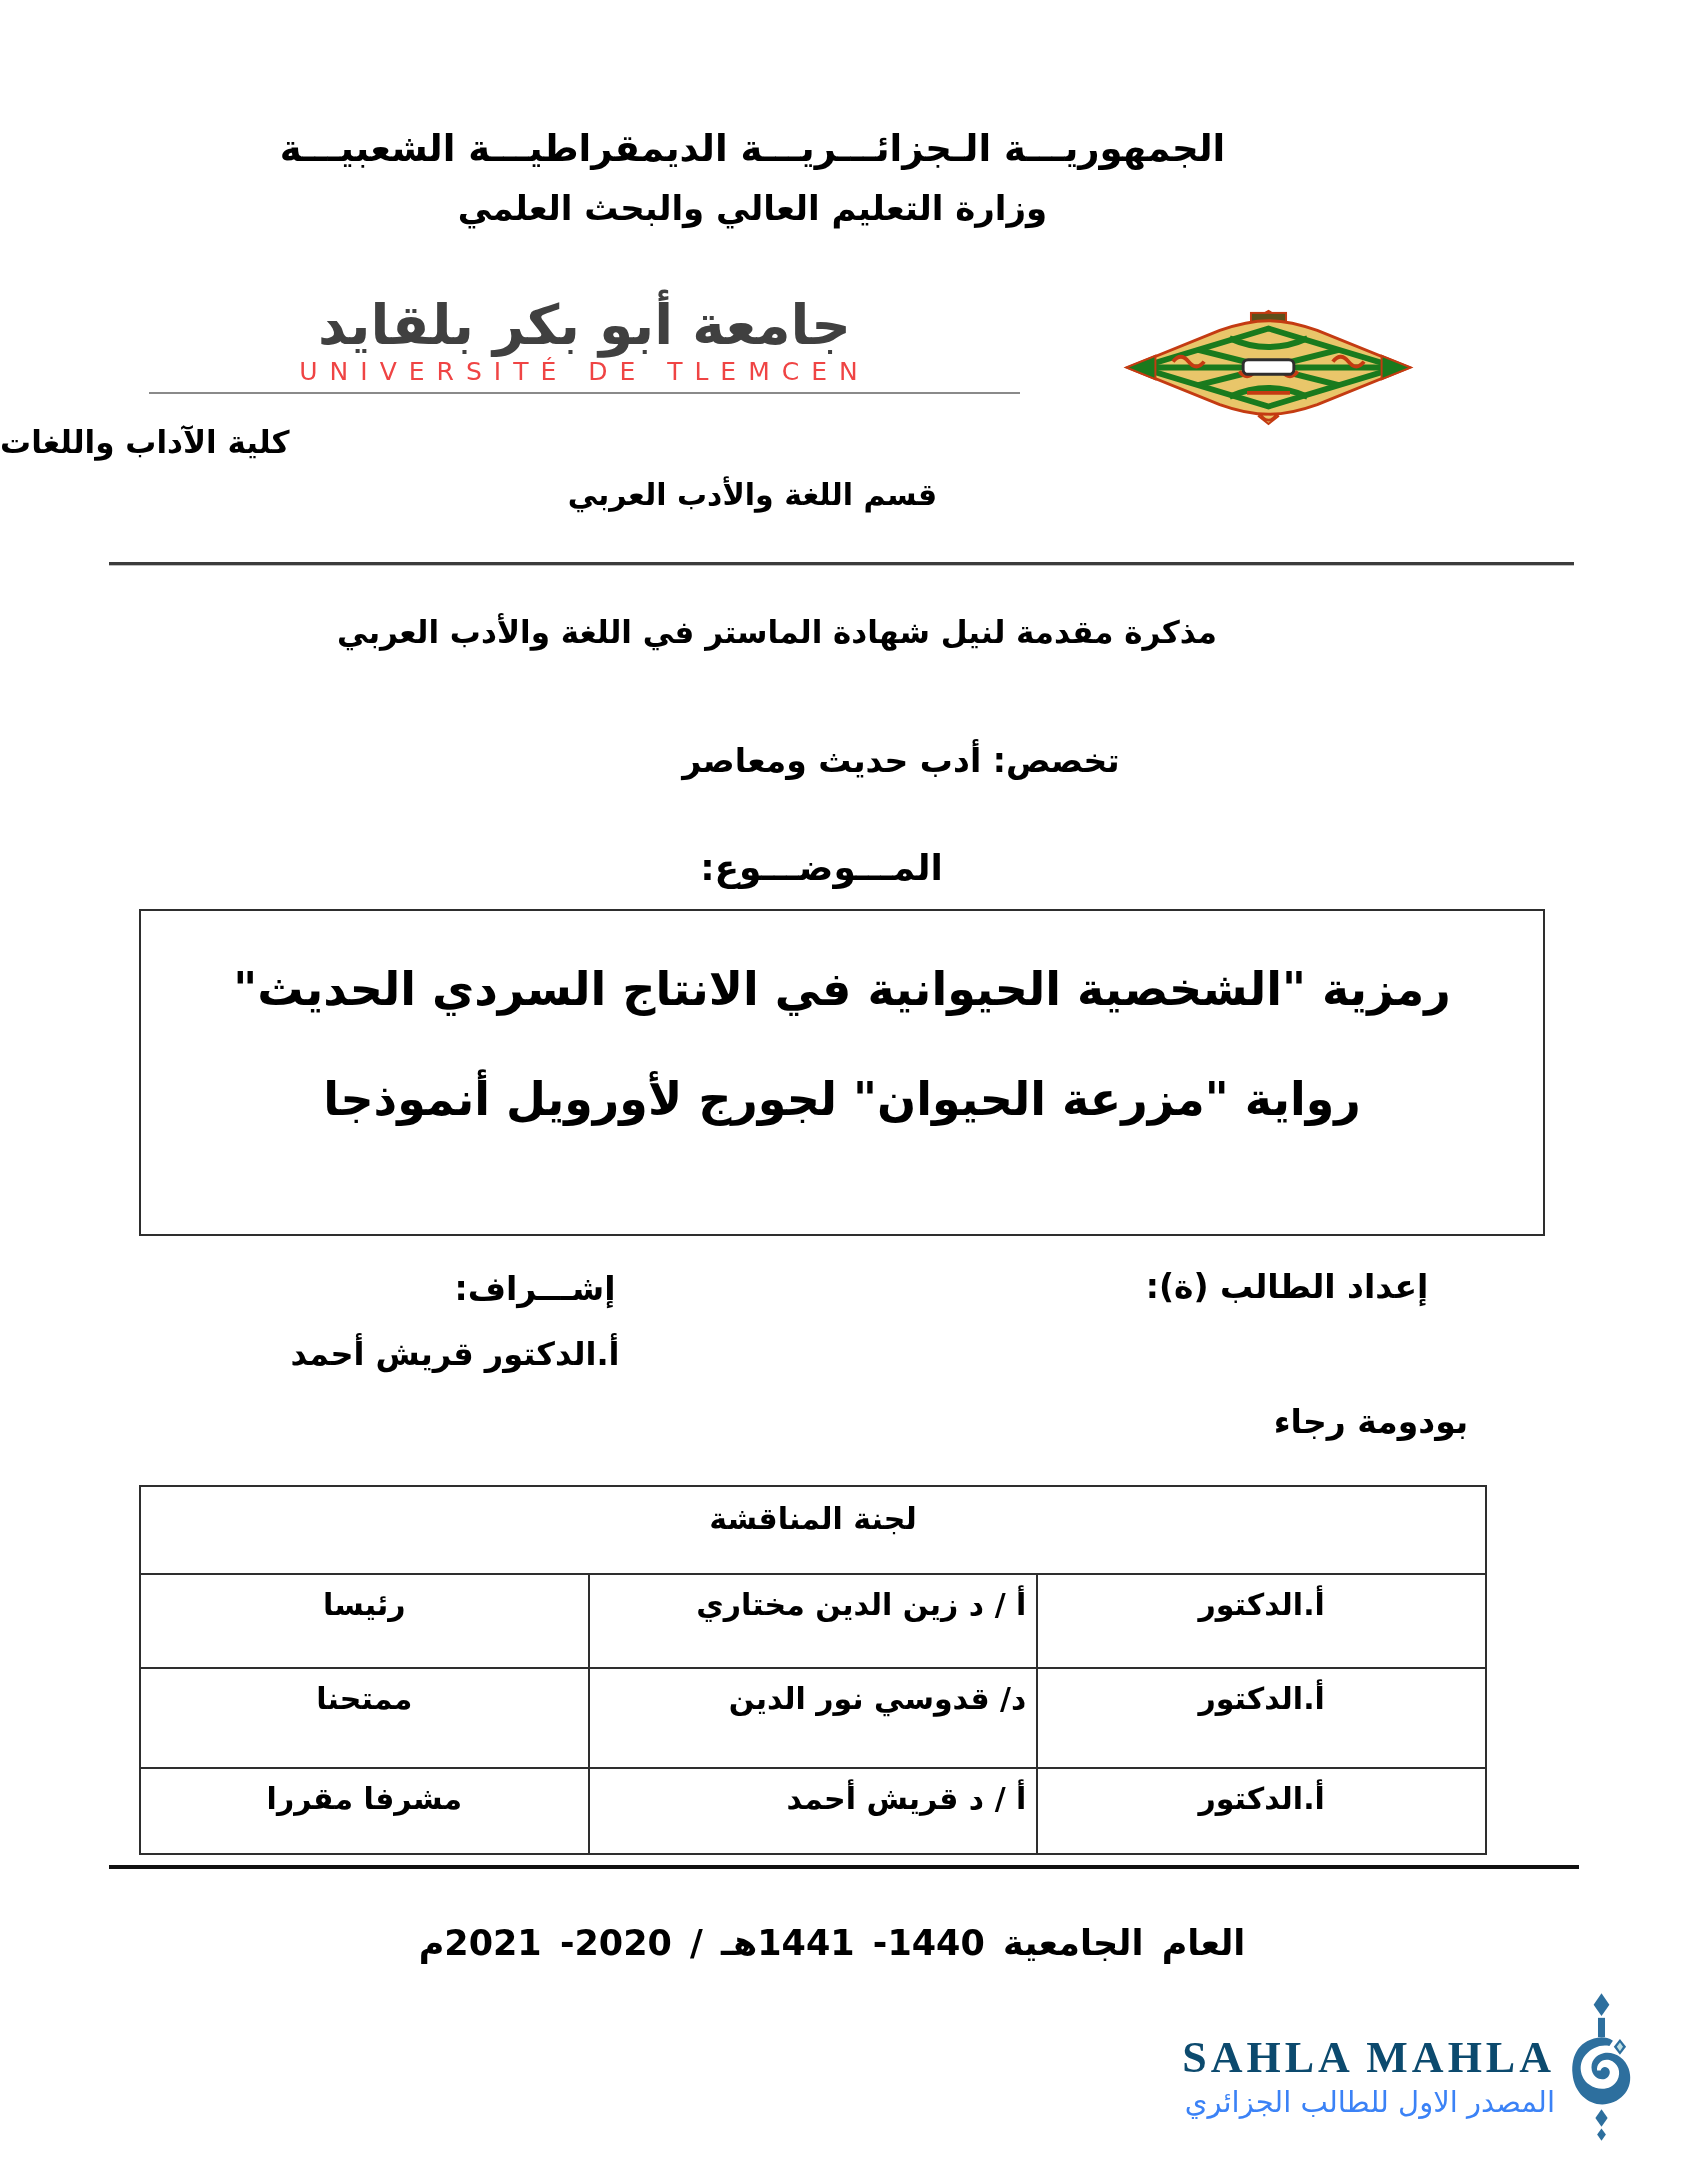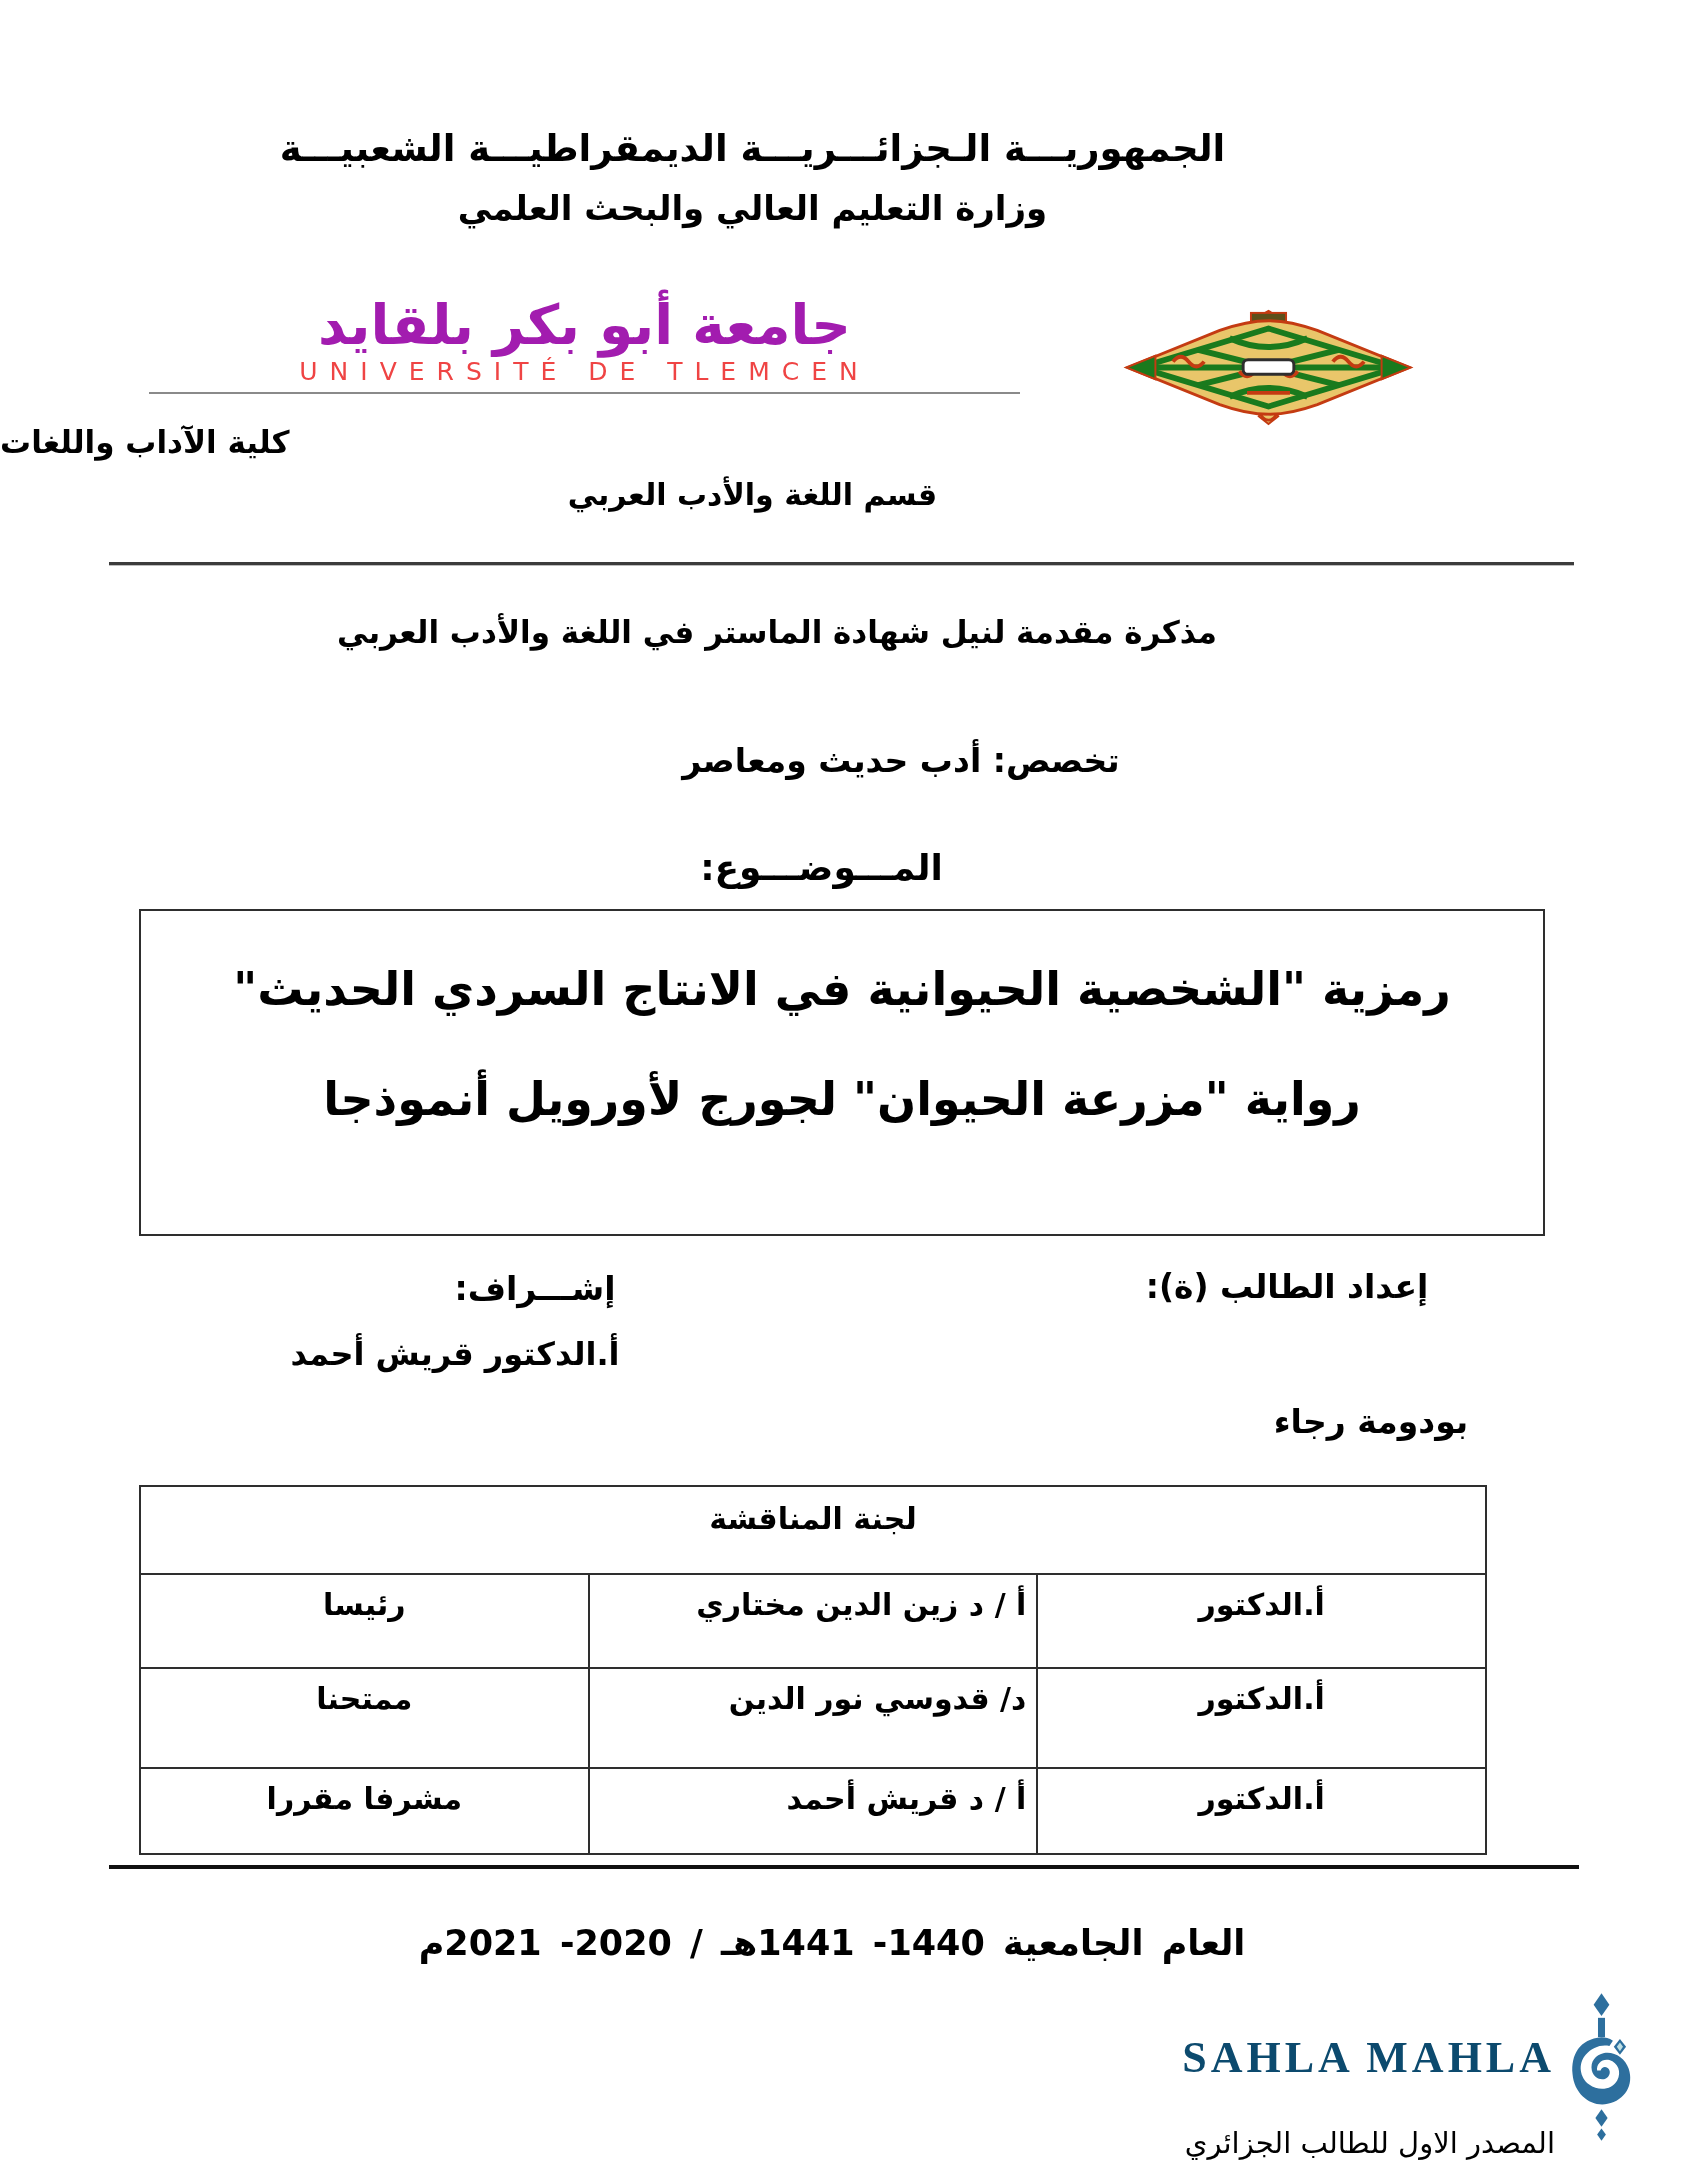--- a/index.html
+++ b/index.html
@@ -7,21 +7,21 @@
     width:1683px;height:2178px;background:#ffffff;position:relative;
     font-family:"DejaVu Sans",sans-serif;color:#000;overflow:hidden;
   }
   .abs{position:absolute;}
   .ar{direction:rtl;unicode-bidi:embed;}
 
   .republic-line{top:127px;left:0;width:1505px;font-size:37px;font-weight:bold;text-align:center;letter-spacing:1px;}
   .ministry-line{top:188px;left:0;width:1505px;font-size:34px;font-weight:bold;text-align:center;}
 
   .logo-block{top:297px;left:149px;width:871px;text-align:center;padding-bottom:6px;border-bottom:2px solid #8a8a8a;}
-  .logo-arabic{font-size:55px;font-weight:bold;color:#a21caf;line-height:1.05;}
+  .logo-arabic{font-size:55px;font-weight:bold;color:#404040;line-height:1.05;}
   .logo-french{font-size:25px;color:#ef4444;letter-spacing:12px;margin-top:2px;}
 
   .emblem{top:309px;left:1117px;width:303px;height:117px;}
 
   .faculty-line{top:424px;left:0;width:1505px;font-size:31px;font-weight:bold;text-align:left;}
   .department-line{top:477px;left:0;width:1505px;font-size:30px;font-weight:bold;text-align:center;}
 
   .rule{height:0;border-top:3px solid #3c3c3c;box-shadow:0 1px 0 #bdbdbd;}
   .rule-top{top:562px;left:109px;width:1465px;}
   .rule-bottom{top:1865px;left:109px;width:1470px;border-top:4px solid #111;box-shadow:none;}
@@ -134,21 +134,21 @@
     <td class="c-role">مشرفا مقررا</td>
   </tr>
 </tbody>
   </table>
 
 <div class="abs rule rule-bottom"></div>
 
 <div class="abs ar academic-year">العام الجامعية 1440- 1441هـ   /     2020-  2021م</div>
 
 <div class="abs wm-brand" style="color:#0c4a6e;">SAHLA MAHLA</div>
-<div class="abs ar wm-tagline" style="color:#000000;margin-top:41px;">المصدر الاول للطالب الجزائري</div>
+<div class="abs ar wm-tagline" style="color:#3b82f6;">المصدر الاول للطالب الجزائري</div>
 <svg class="abs wm-emblem" viewBox="0 0 90 168" aria-hidden="true">
   <g fill="#2d6f9e">
     <path d="M45,0 l9,13 -9,13 -9,-13 Z"></path>
     <rect x="41" y="28" width="8" height="22"></rect>
     <path d="M45,50 C20,52 10,70 12,92 C14,116 34,130 52,126 C72,122 82,104 76,86 C72,74 60,66 48,68 C38,70 32,78 34,88 C36,96 44,100 50,97 C55,94 56,88 52,85 C49,83 45,84 44,88 L40,88 C39,80 46,74 54,76 C64,79 68,90 63,99 C57,110 42,112 31,104 C20,96 18,80 27,70 C34,62 44,58 54,60 L58,54 C54,51 49,50 45,50 Z"></path>
     <path d="M66,52 l7,9 -7,9 -7,-9 Z"></path>
     <path d="M45,132 l7,10 -7,10 -7,-10 Z"></path>
     <path d="M45,154 l5,7 -5,7 -5,-7 Z"></path>
   </g>
   <path d="M66,56 l3.5,5 -3.5,5 -3.5,-5 Z" fill="#bfe0e4"></path>

